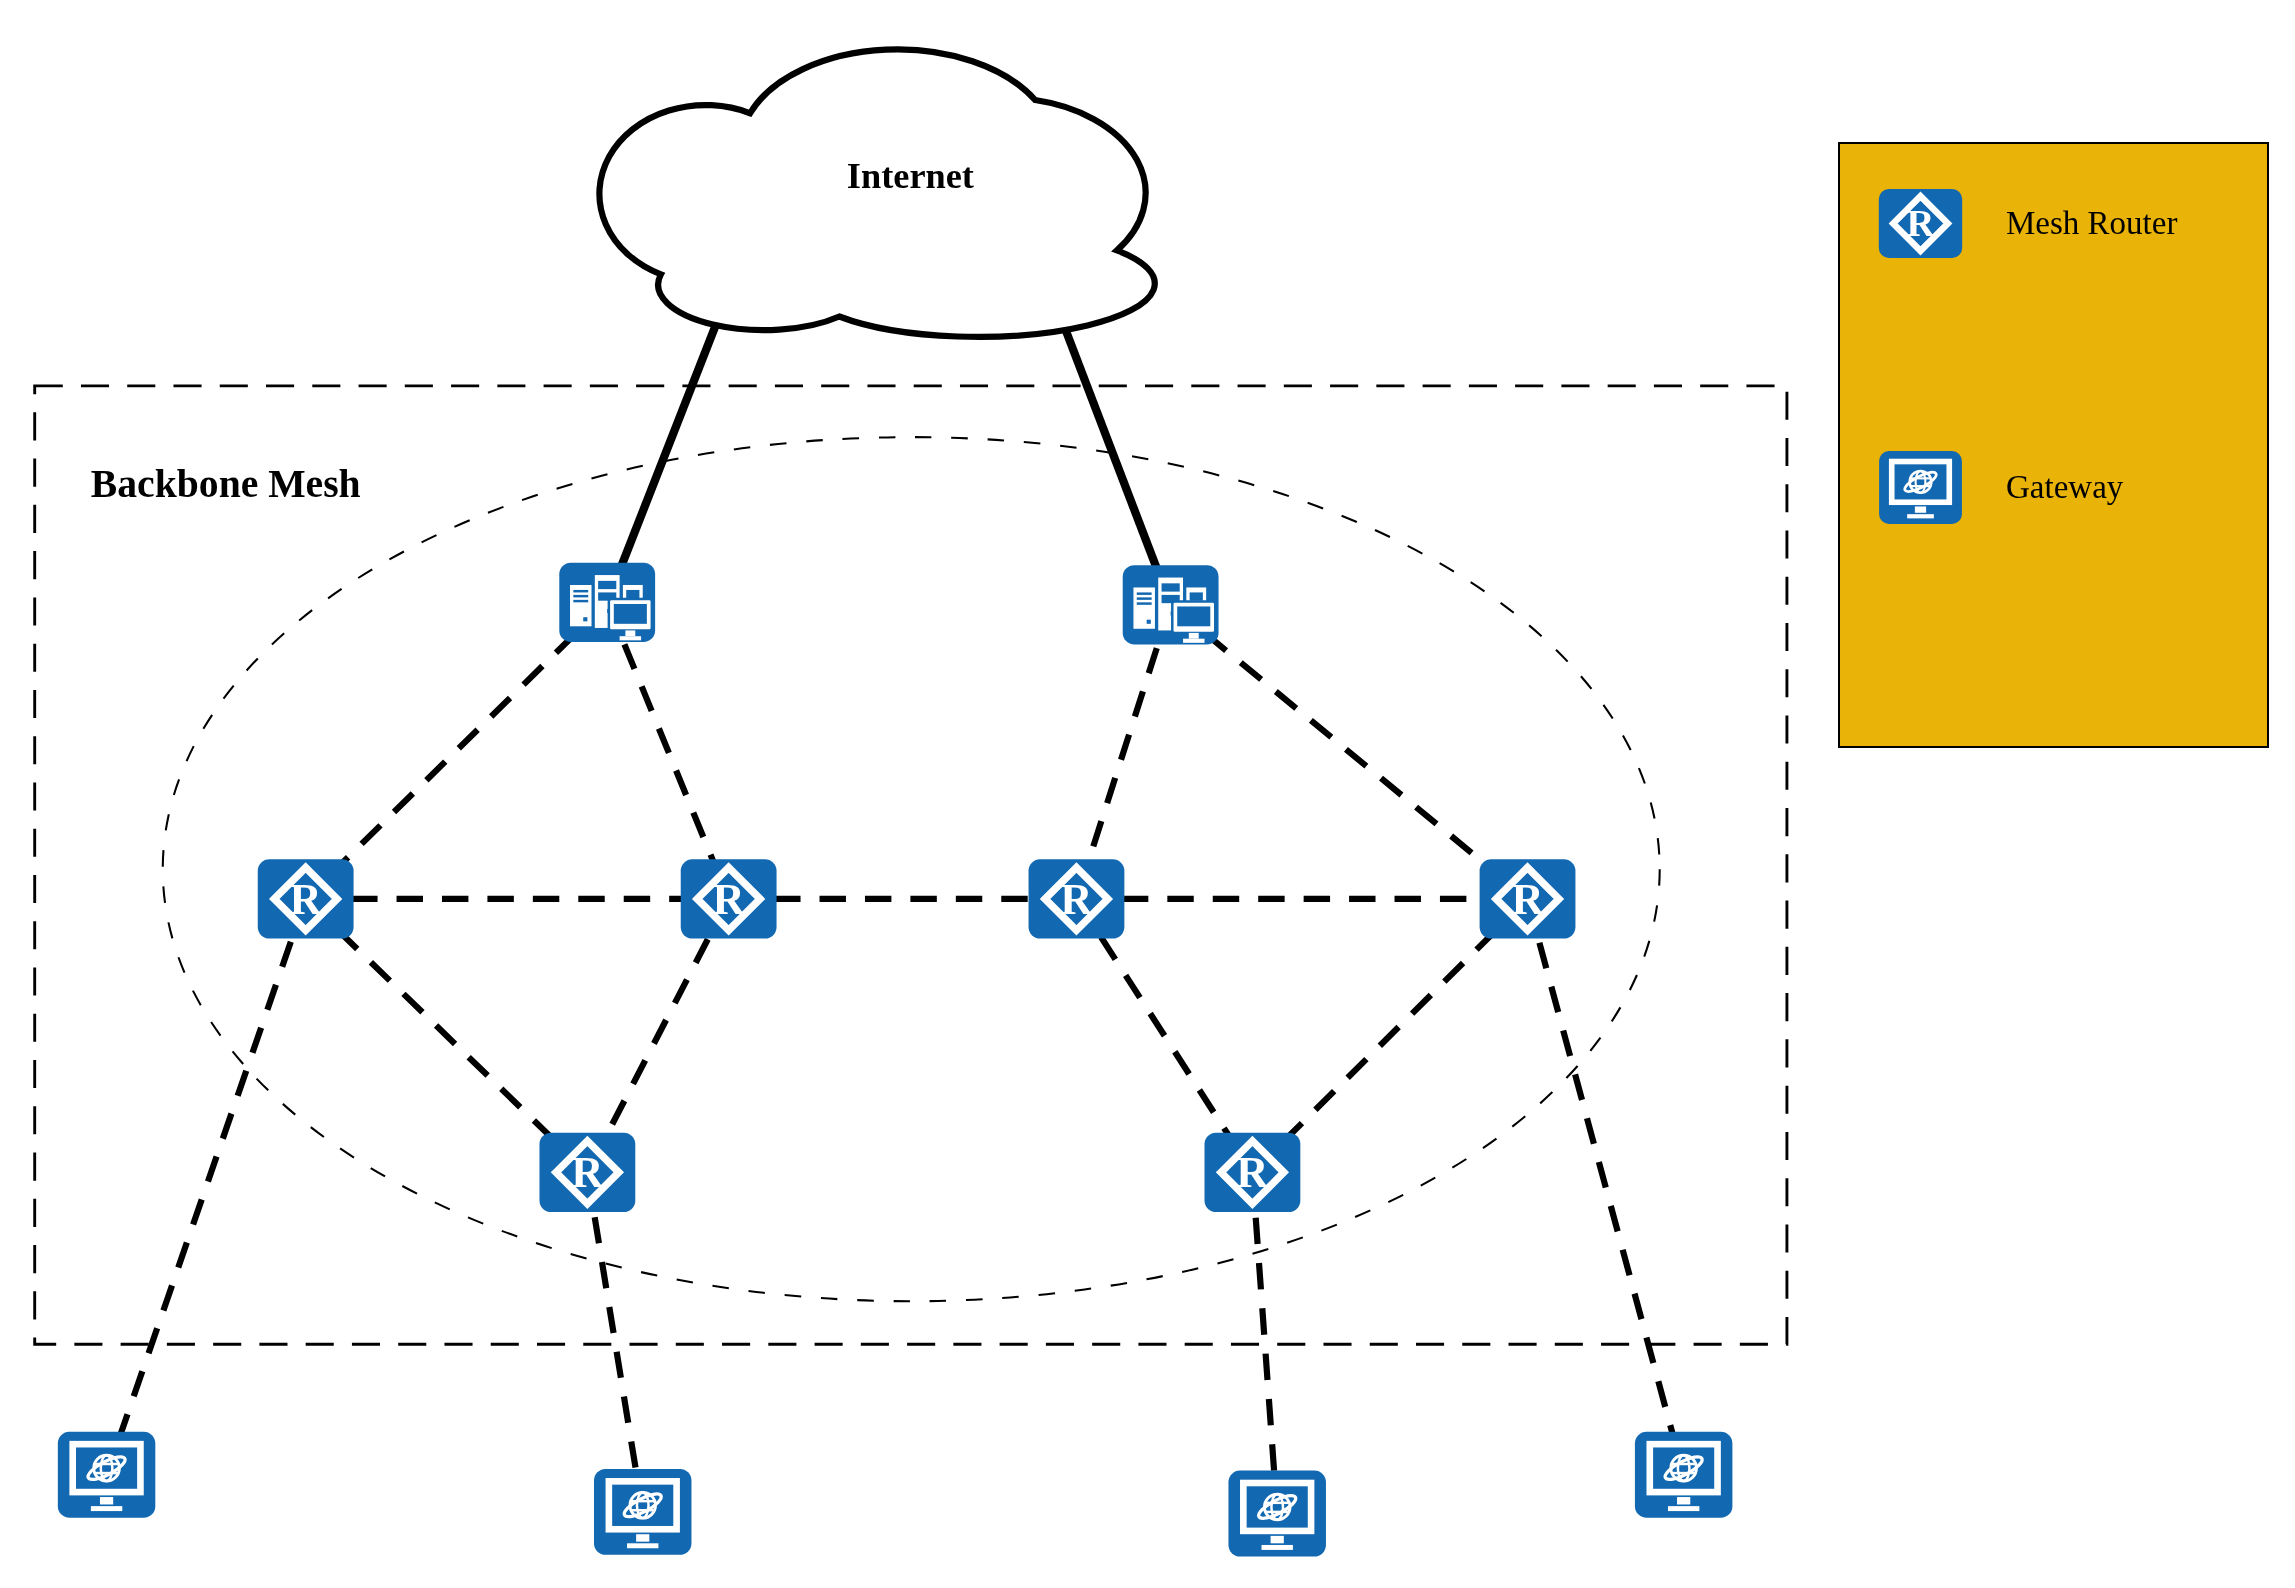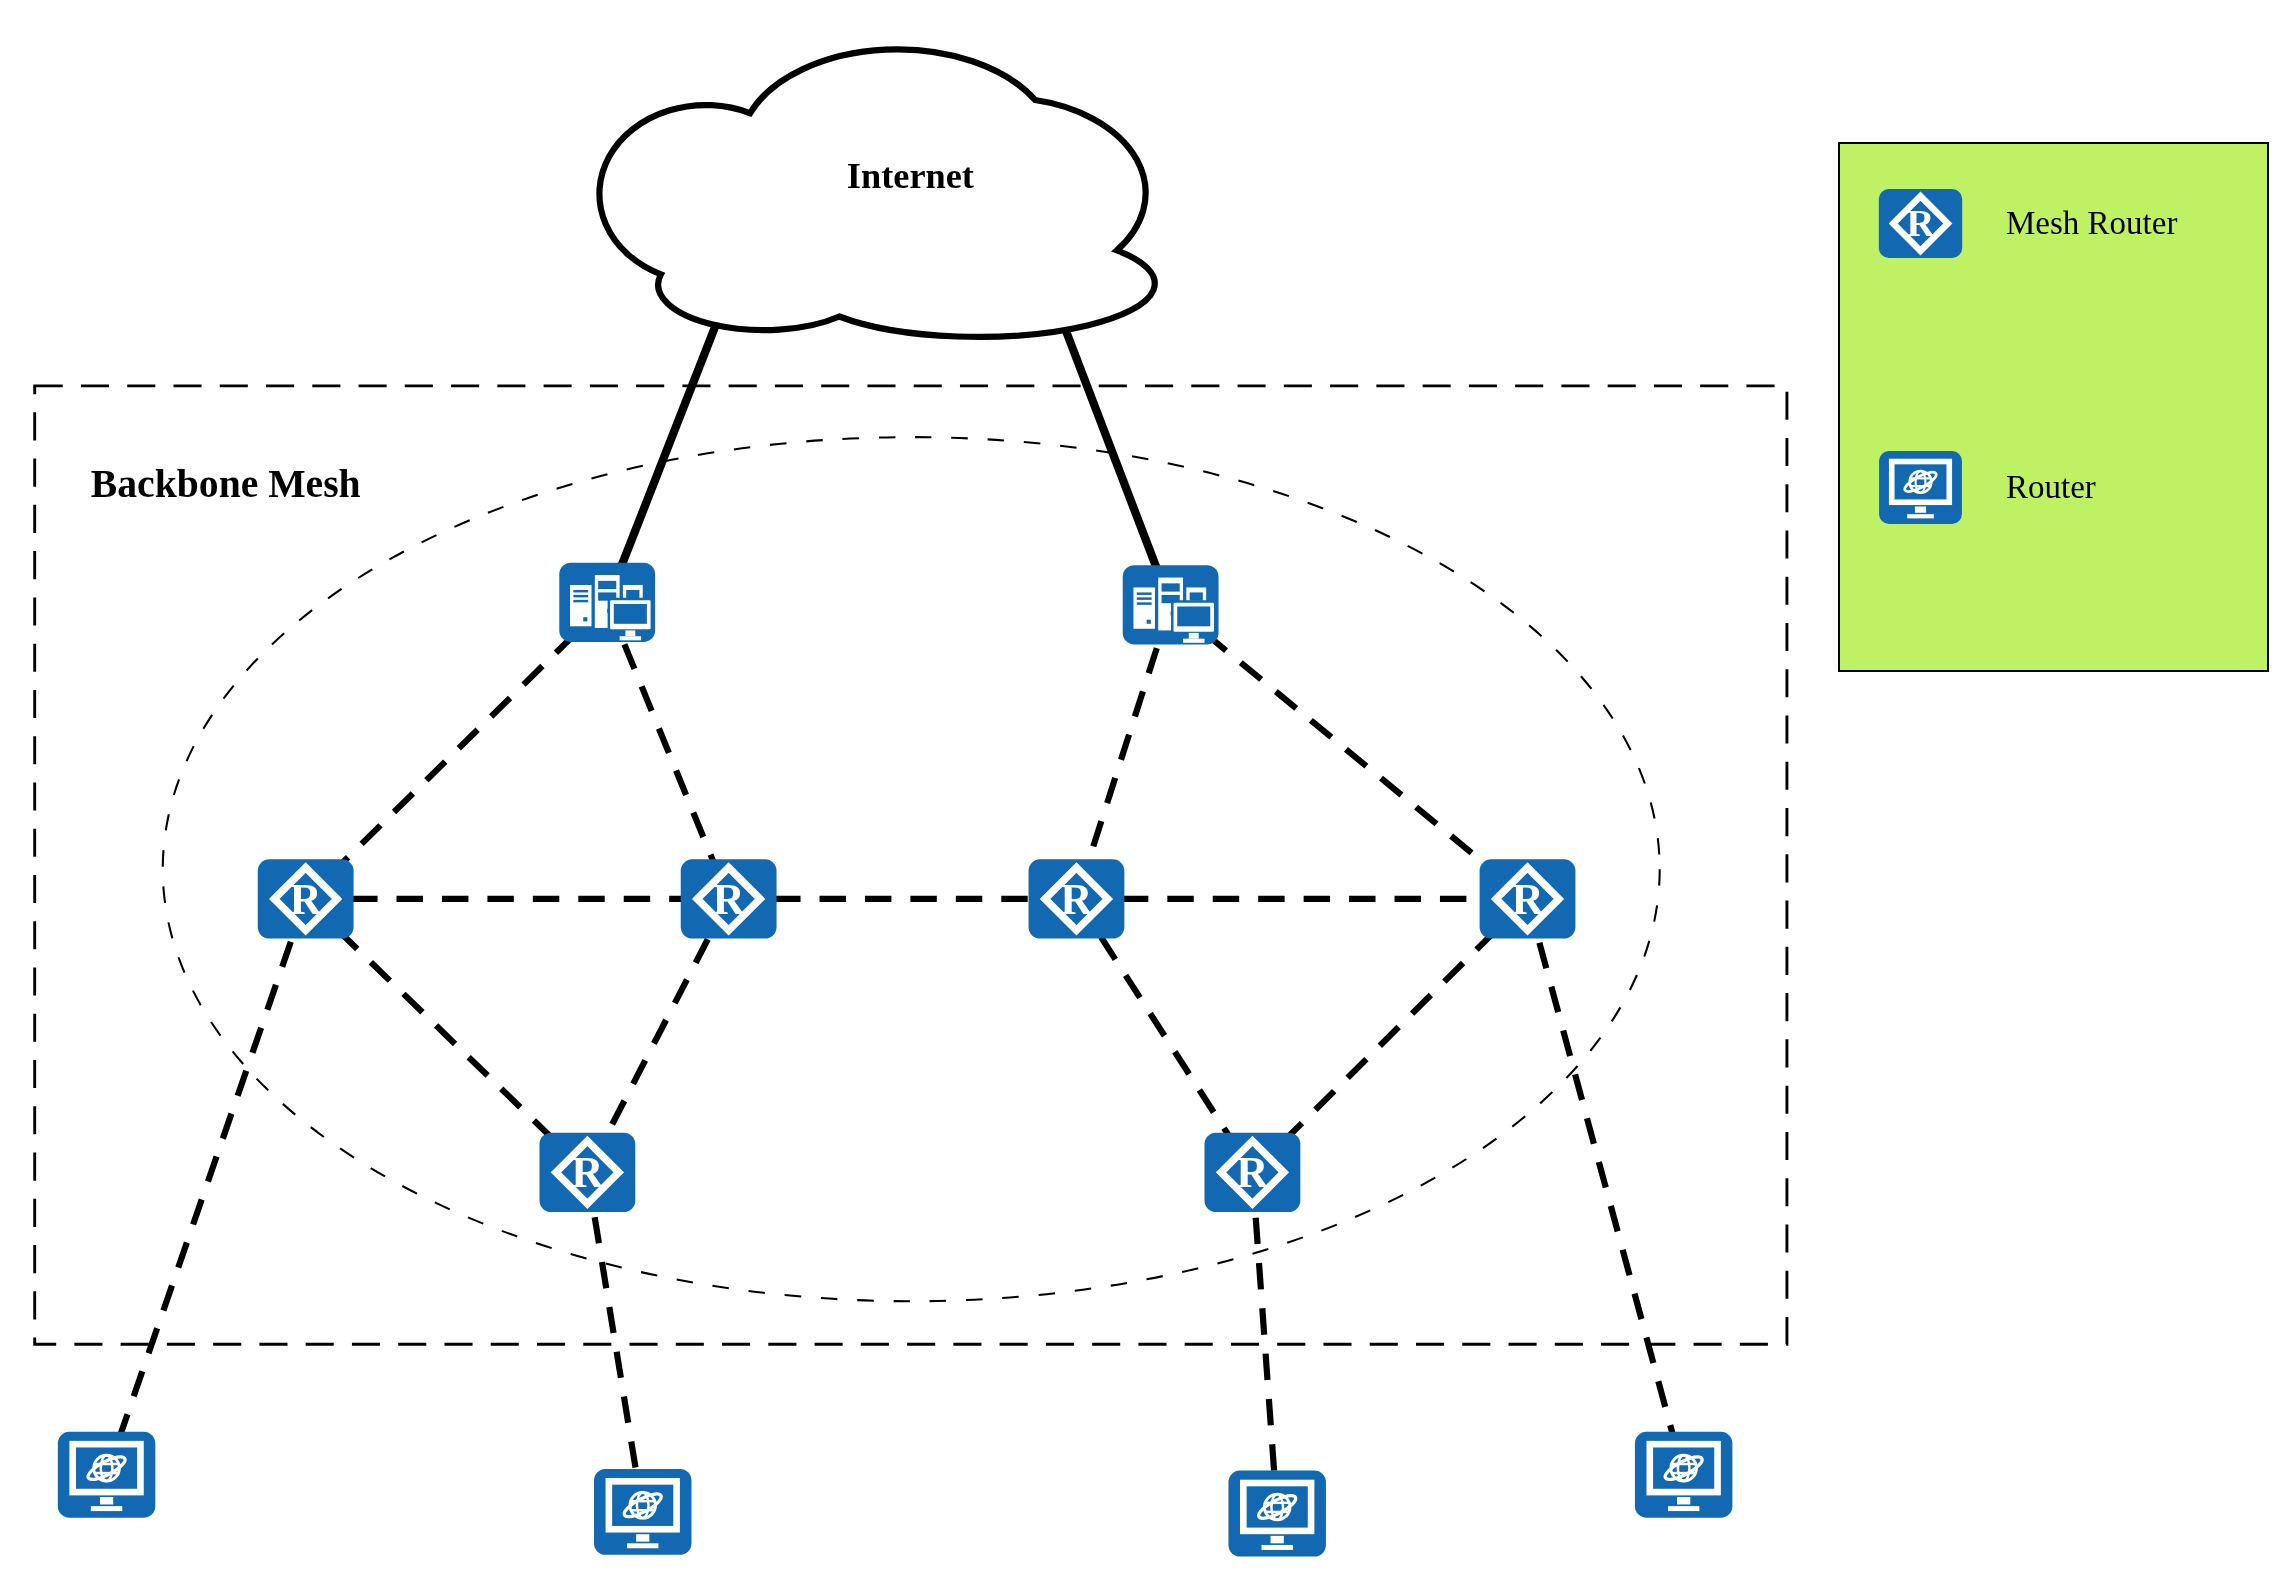--- a/index.html
+++ b/index.html
@@ -14,22 +14,22 @@
   .link.dashed{stroke-width:7.5;stroke-dasharray:32 23;}
   .link.solid{stroke-width:10;}
   .backbone-rect{fill:none;stroke:#000;stroke-width:3.5;stroke-dasharray:34 22;}
   .mesh-ellipse{fill:none;stroke:#000;stroke-width:2.5;stroke-dasharray:20 24;}
   .cloud-shape{fill:#ffffff;stroke:#000;stroke-width:7.5;}
   .diagram-label{font-family:"Liberation Serif","DejaVu Serif",serif;font-weight:bold;fill:#000;}
   .internet-label{font-size:44px;text-anchor:middle;}
   .backbone-label{font-size:48px;}
   .router-glyph{font-family:"Liberation Serif","DejaVu Serif",serif;font-weight:bold;font-size:54px;fill:#ffffff;text-anchor:middle;}
   .legend-box{
-    position:absolute;left:1838px;top:142px;width:431px;height:530px;
-    border:2.5px solid #000;background:#bef264;box-sizing:border-box;
+    position:absolute;left:1838px;top:142px;width:431px;height:606px;
+    border:2.5px solid #000;background:#eab308;box-sizing:border-box;
   }
   .legend-row{position:absolute;left:35px;display:flex;align-items:center;gap:40px;}
   .legend-label{font-size:33px;color:#000;white-space:nowrap;}
 </style>
 </head>
 <body>
 
 <svg id="diagram-svg" width="2295" height="1588" viewBox="0 0 2778 1922" xmlns="http://www.w3.org/2000/svg" xmlns:xlink="http://www.w3.org/1999/xlink">
 
   <defs>
@@ -125,16 +125,16 @@
   <div class="legend-row" style="top:45px">
     <svg width="91" height="69" viewBox="0 0 116 96">
       <use href="#sym-router" xlink:href="#sym-router"></use>
     </svg>
     <span class="legend-label">Mesh Router</span>
   </div>
   <div class="legend-row" style="top:307px">
     <svg width="91" height="73" viewBox="0 0 118 104">
       <use href="#sym-client" xlink:href="#sym-client"></use>
     </svg>
-    <span class="legend-label">Router</span>
+    <span class="legend-label">Gateway</span>
   </div>
 </div>
 
 
 </body></html>

